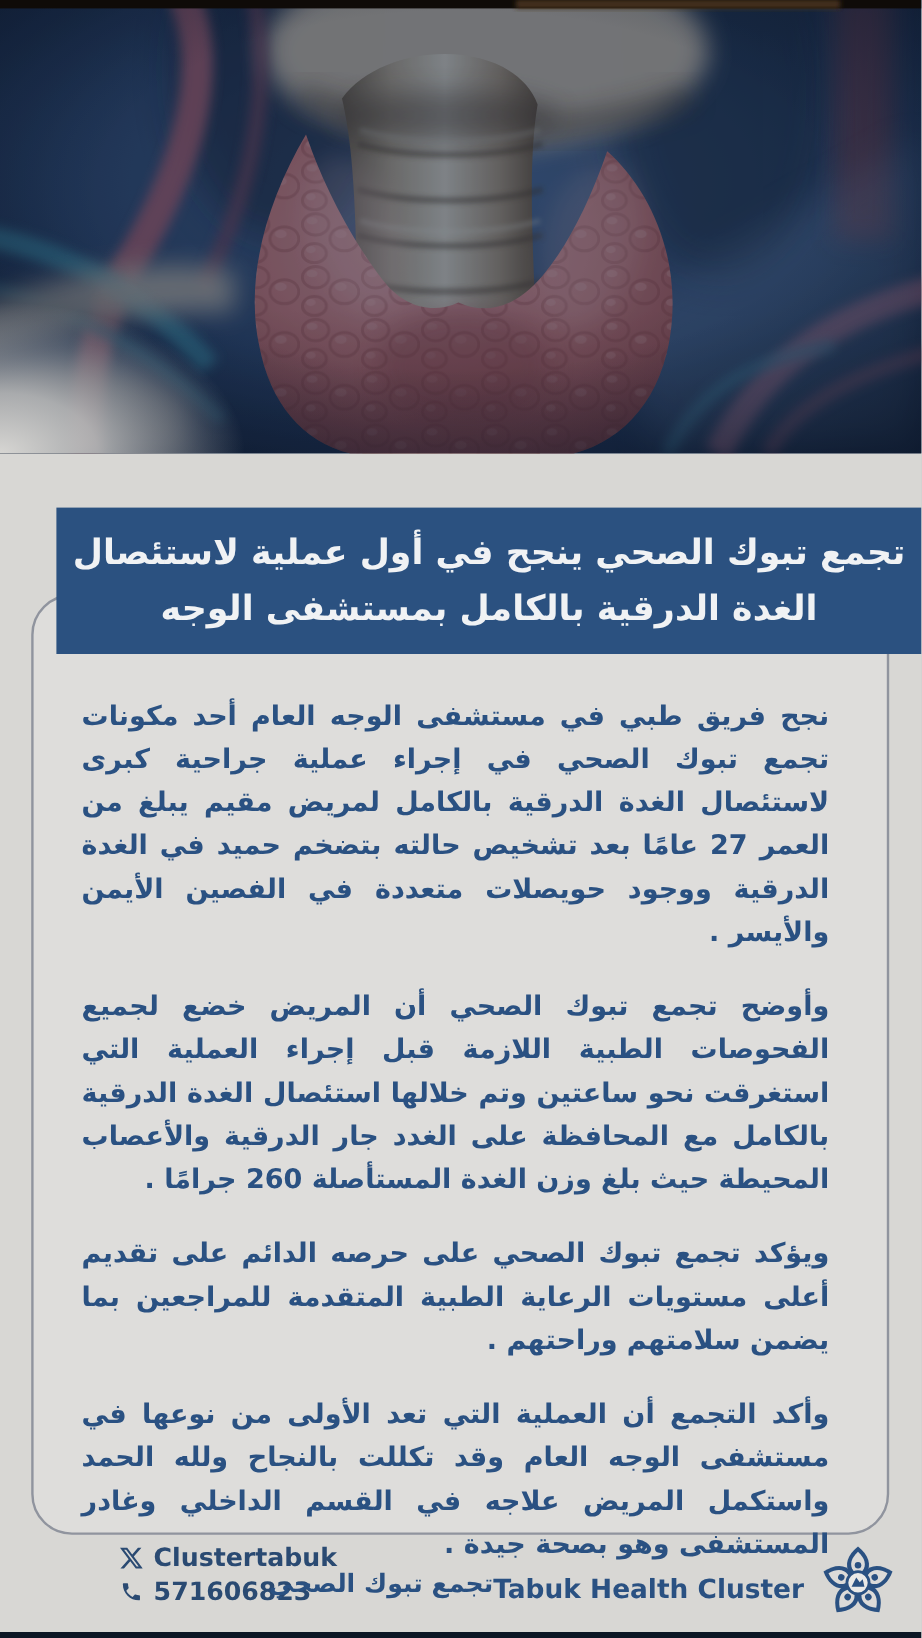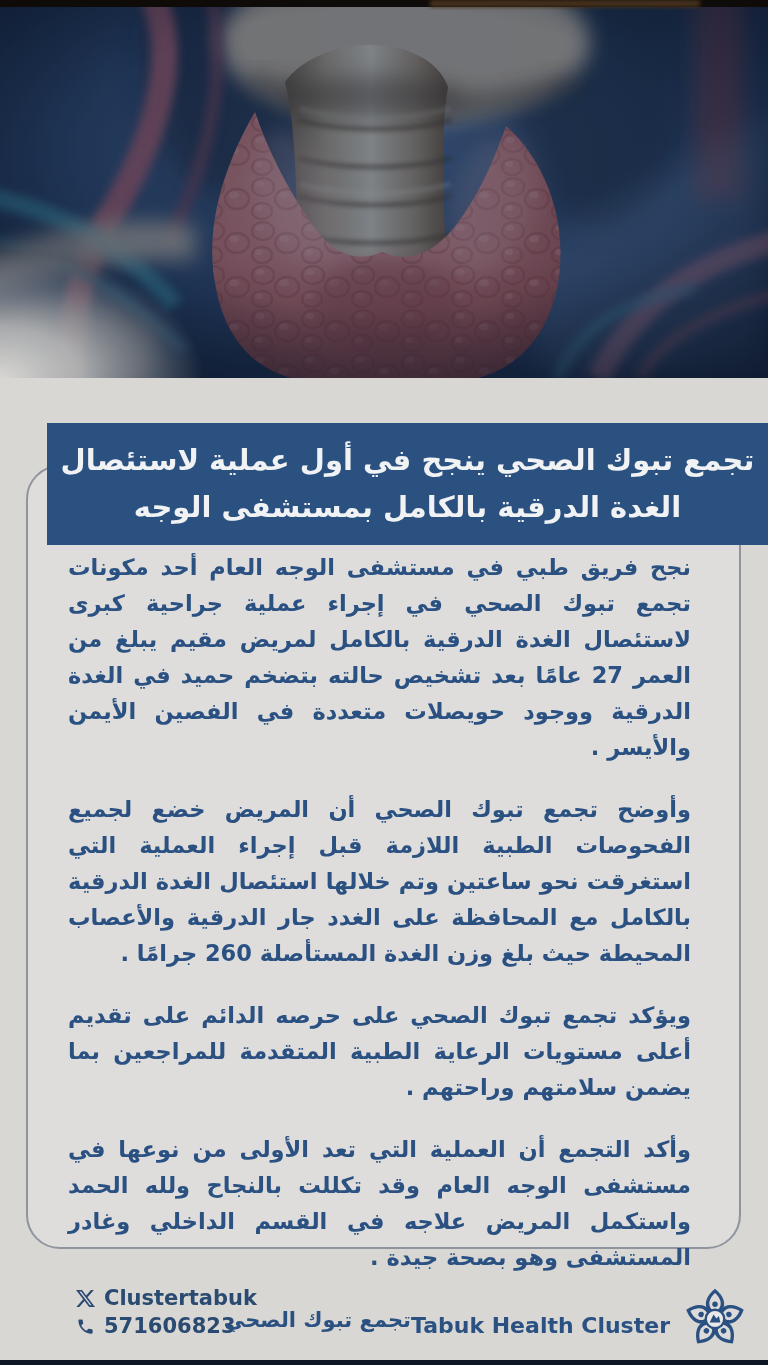--- a/index.html
+++ b/index.html
@@ -13,34 +13,34 @@
   .banner{
     position:absolute;top:375px;left:47px;right:0;height:122px;
     background:#2b5180;z-index:3;
     display:flex;flex-direction:column;justify-content:center;
     direction:rtl;text-align:center;color:#f0f2f4;
     font-weight:bold;font-size:29px;line-height:47px;margin-top:48px;
   }
 
   
   .card{
-    position:absolute;left:26px;top:465px;width:715px;height:784px;
+    position:absolute;left:26px;top:495px;width:715px;height:784px;
     box-sizing:border-box;border:2px solid #90949e;border-radius:34px;
     background:#dedddb;z-index:1;
   }
   .article-text{
     position:absolute;top:82px;right:48px;left:40px;
     direction:rtl;text-align:justify;
     color:#2a5182;font-weight:bold;font-size:22.5px;line-height:36px;
   }
   .article-text p{margin:0 0 26px 0;}
 
   
   .footer-contacts{
-    position:absolute;left:76px;top:1284px;z-index:2;
+    position:absolute;left:100px;top:1284px;z-index:2;
     color:#2a4a72;font-size:21px;font-weight:bold;
   }
   .contact-row{display:flex;align-items:center;gap:9px;height:28px;}
   .contact-row svg{display:block;}
 
   .footer-logo{
     position:absolute;right:20px;top:1278px;z-index:2;
     display:flex;align-items:center;gap:12px;color:#2a5182;
   }
   .logo-names{display:flex;flex-direction:row;align-items:center;line-height:1.25;}

